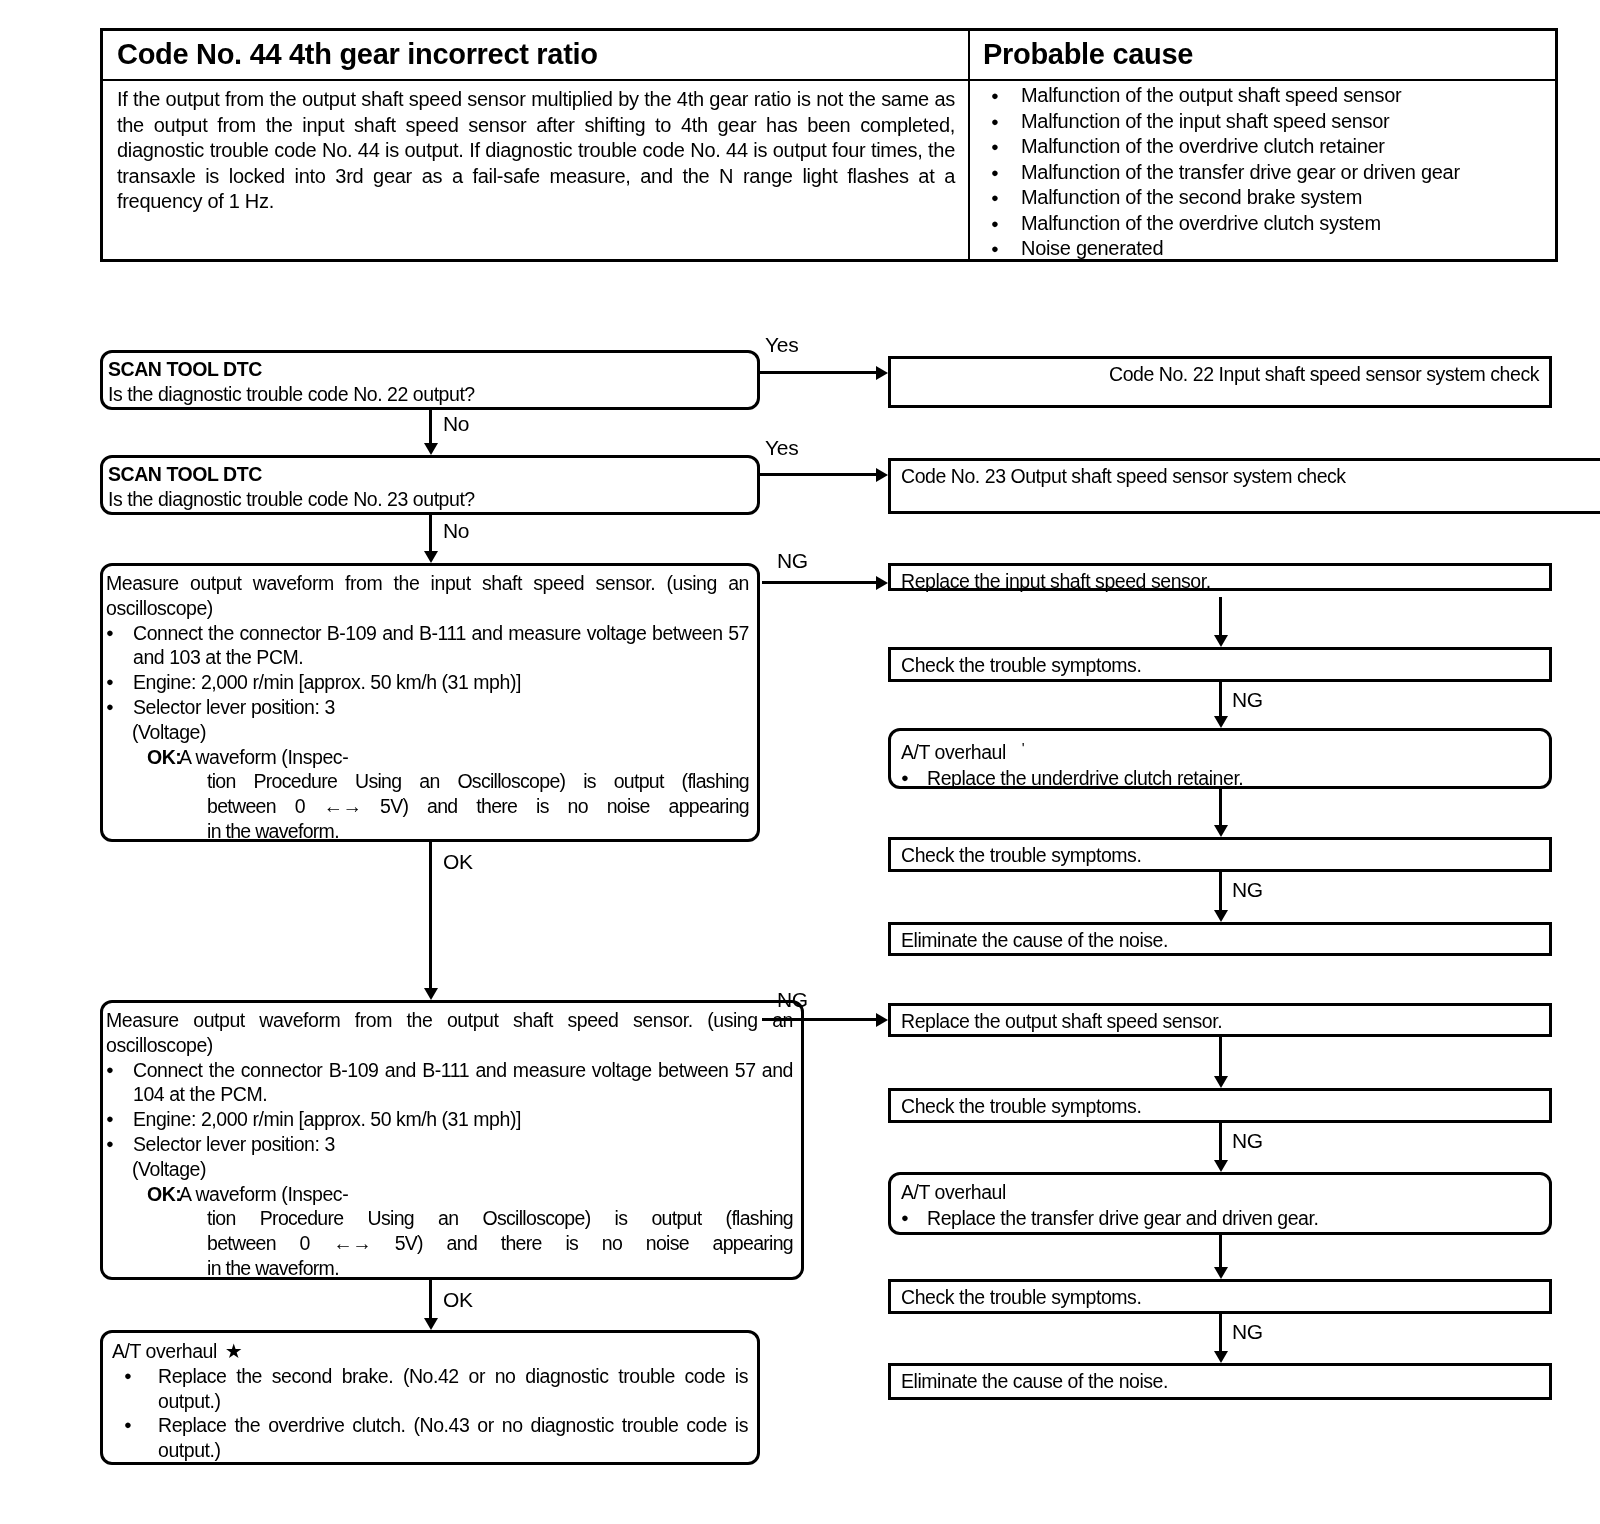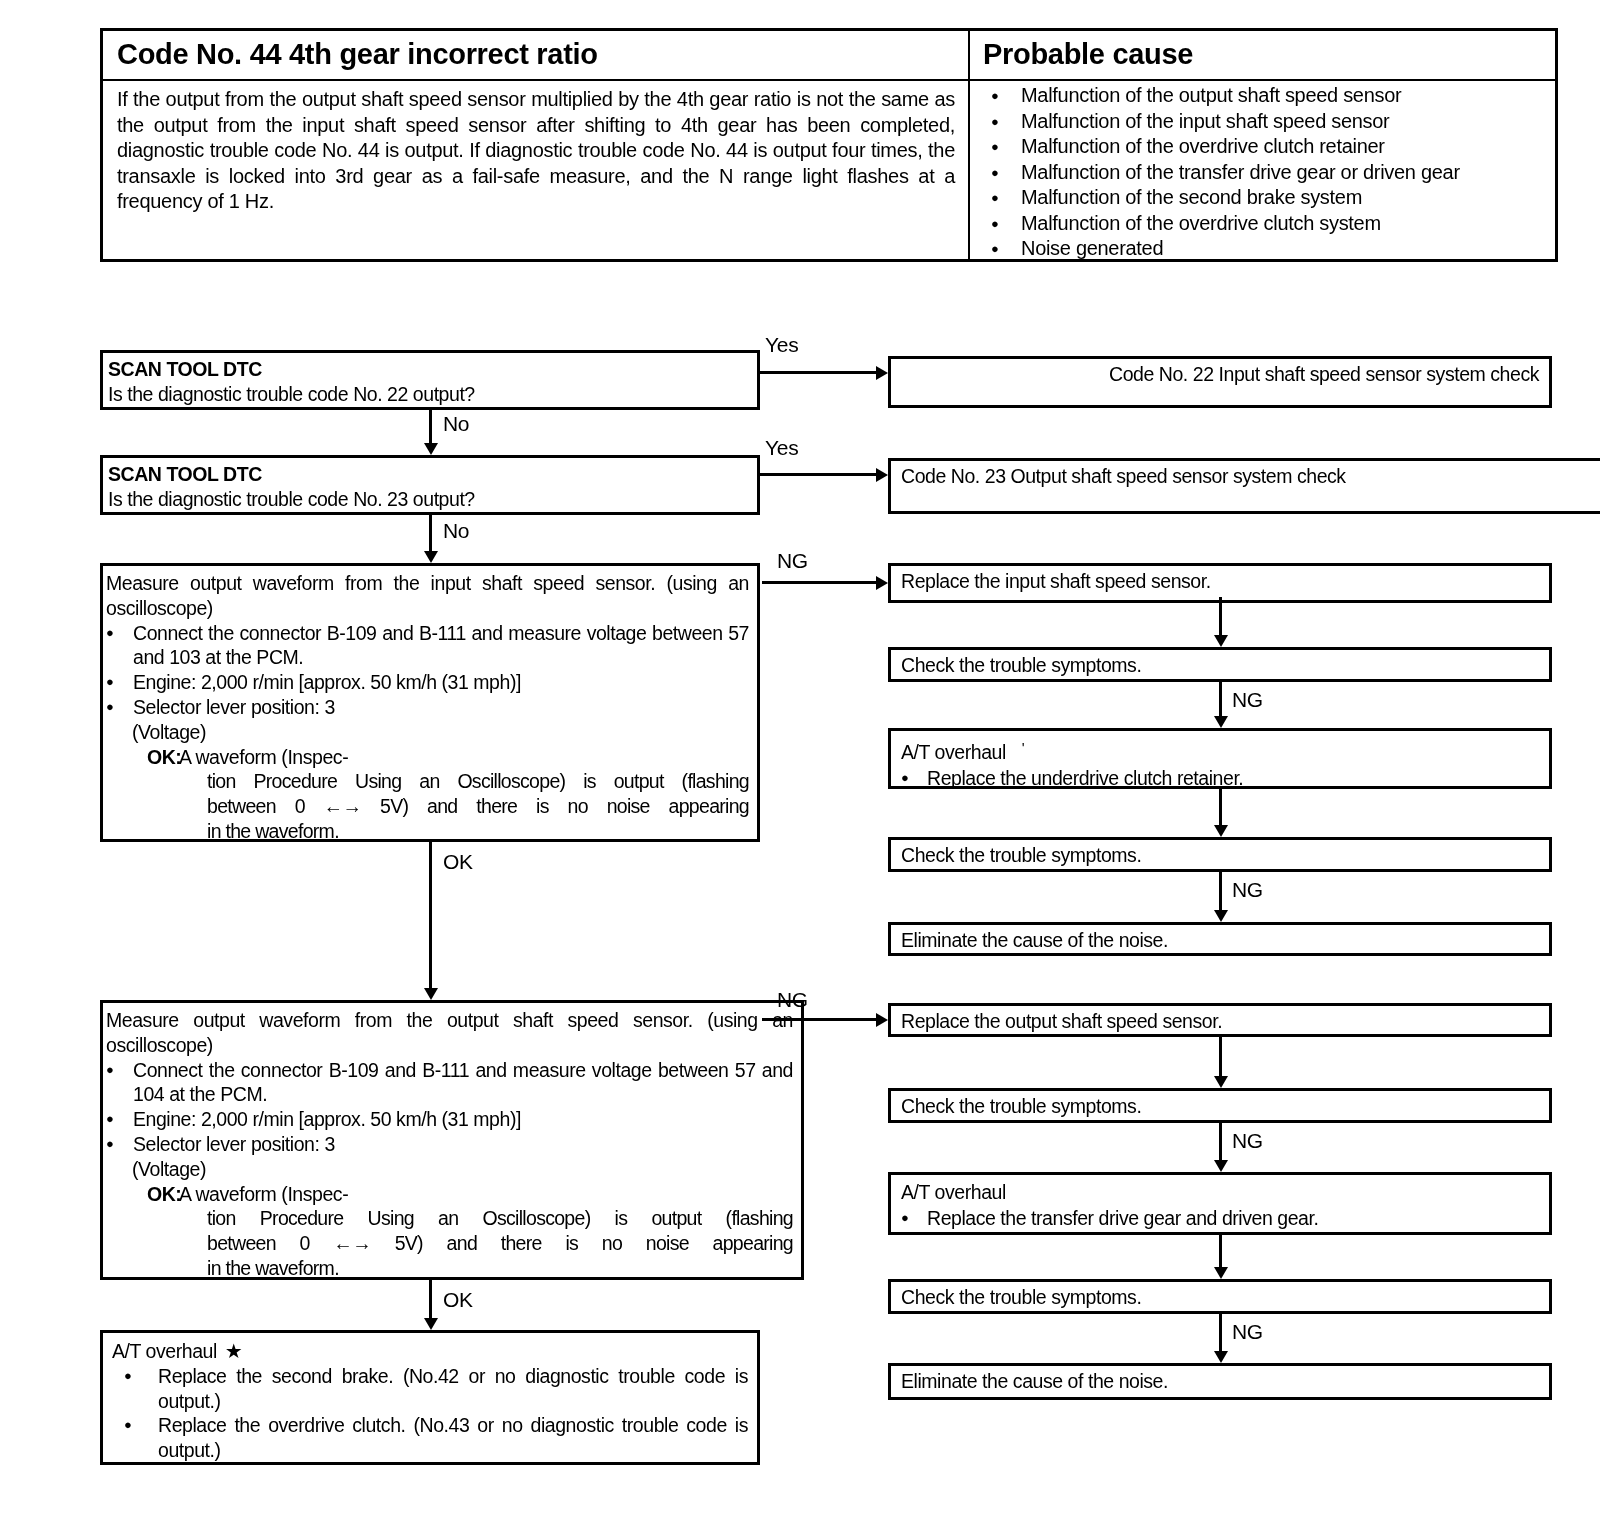--- a/index.html
+++ b/index.html
@@ -1,21 +1,21 @@
 <!DOCTYPE html>
 <html><head>
 <meta charset="utf-8">
 <style>
   html,body{margin:0;padding:0;background:#fff;}
   *{box-sizing:border-box;}
   .canvas{position:relative;width:1600px;height:1524px;background:#ffffff;
     font-family:"Liberation Sans","DejaVu Sans",sans-serif;color:#000;}
   .box{position:absolute;background:#fff;border:3px solid #000;}
   .t{font-size:20px;line-height:25.5px;letter-spacing:-0.3px;}
-  .ft{font-size:19.5px;line-height:24.8px;letter-spacing:-0.45px;}
+  .ft{font-size:19.5px;line-height:24.8px;letter-spacing:-0.45px;border-radius:12px;}
   .b{font-weight:bold;}
   .jt{text-align:justify;}
   .hdr{position:absolute;font-size:29px;font-weight:bold;letter-spacing:-0.3px;}
   .blabel{position:absolute;font-size:21px;line-height:24px;letter-spacing:-0.3px;}
   
   .va{position:absolute;width:3px;background:#000;}
   .va::after{content:"";position:absolute;left:-5.5px;bottom:-11px;width:0;height:0;
     border:7px solid transparent;border-bottom:0;border-top:12px solid #000;}
   .ha{position:absolute;height:3px;background:#000;}
   .ha::after{content:"";position:absolute;right:-11px;top:-5.5px;width:0;height:0;
@@ -172,21 +172,21 @@
       </div>
   </div>
 
   <div class="box" style="left:888px;top:356px;width:664px;height:52px;text-align:right;">
     <div class="ft rtxt">Code No. 22 Input shaft speed sensor system check</div>
   </div>
   <div class="box" style="left:888px;top:458px;width:736px;height:56px;">
     <div class="ft rtxt">Code No. 23 Output shaft speed sensor system check</div>
   </div>
 
-  <div class="box" style="left:888px;top:563px;width:664px;height:40px;">
+  <div class="box" style="left:888px;top:563px;width:664px;height:28px;">
     <div class="ft rtxt">Replace the input shaft speed sensor.</div>
   </div>
   <div class="box" style="left:888px;top:647px;width:664px;height:35px;">
     <div class="ft rtxt">Check the trouble symptoms.</div>
   </div>
   <div class="box ft ovh" style="left:888px;top:728px;width:664px;height:61px;">
     <div><span>A/T overhaul</span><span class="artifact">'</span></div>
     <div class="brow">
         <span class="dot"></span>
         <span class="btxt">Replace the underdrive clutch retainer.</span>

